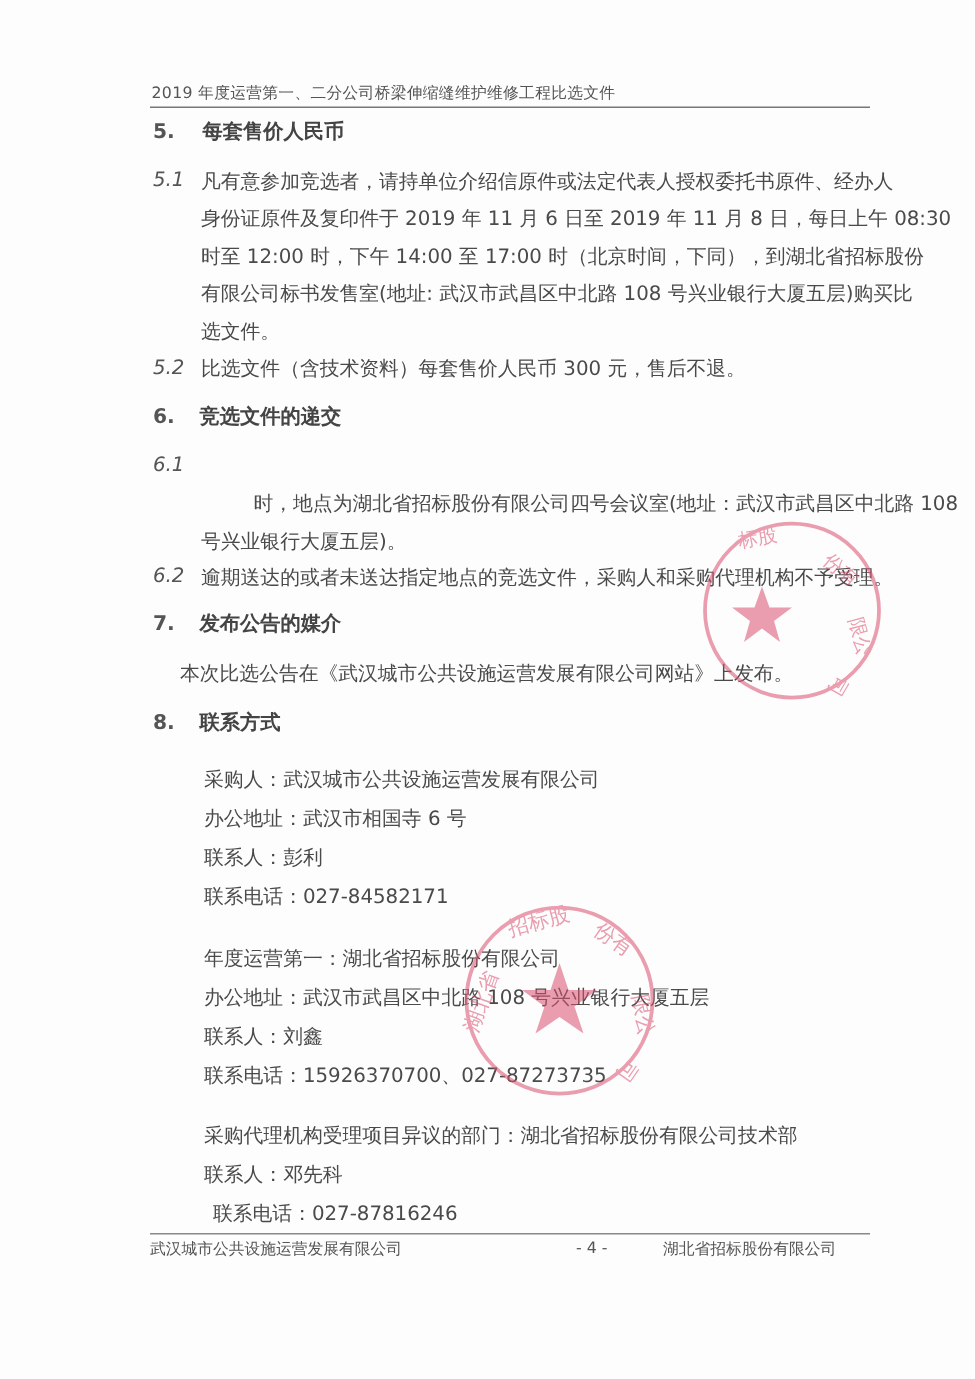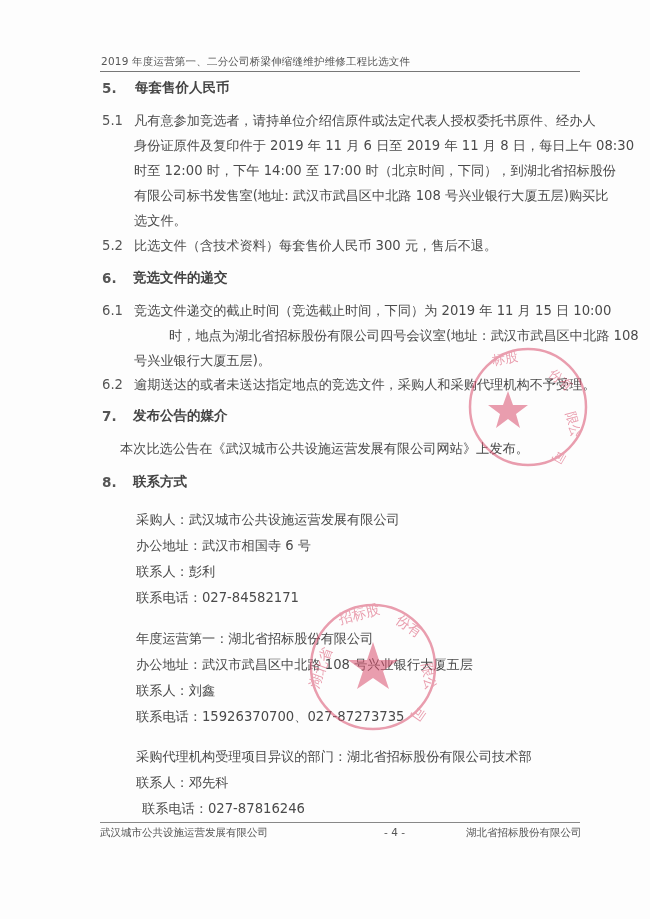--- a/index.html
+++ b/index.html
@@ -4,21 +4,21 @@
 <style>
   html, body { margin: 0; padding: 0; }
   body {
     width: 650px; height: 919px; background: #fdfdfd; position: relative; overflow: hidden;
     font-family: "DejaVu Sans", "Liberation Sans", sans-serif; color: #4a4a4a;
   }
   .page { position: absolute; left: 0; top: 0; width: 650px; height: 919px; }
   .header-text { position: absolute; left: 101px; top: 55px; font-size: 10.5px; color: #555; letter-spacing: 0.2px; }
   .header-rule { position: absolute; left: 100px; top: 71px; width: 480px; height: 1px; background: #777; }
   .line { position: absolute; font-size: 13.2px; white-space: nowrap; color: #4a4a4a; }
-  .num { position: absolute; font-size: 13.2px; color: #555; }
+  .num { position: absolute; font-size: 13.2px; color: #555; font-style: italic; }
   .h-num { position: absolute; font-size: 13.5px; font-weight: bold; color: #555; }
   .h-title { position: absolute; font-size: 13.5px; font-weight: bold; color: #444; }
   .footer-rule { position: absolute; left: 100px; top: 822px; width: 480px; height: 1px; background: #888; }
   .footer { position: absolute; top: 826px; font-size: 10.5px; color: #555; }
   .seal { position: absolute; pointer-events: none; opacity: 0.55; }
 </style>
 </head>
 <body>
 
 <div class="page">
@@ -36,21 +36,20 @@
   <div class="line" style="left:134px; top:187px;">有限公司标书发售室(地址: 武汉市武昌区中北路 108 号兴业银行大厦五层)购买比</div>
   <div class="line" style="left:134px; top:212px;">选文件。</div>
 
   <div class="num" style="left:102px; top:238px;">5.2</div>
   <div class="line" style="left:134px; top:237px;">比选文件（含技术资料）每套售价人民币 300 元，售后不退。</div>
 
   <div class="h-num" style="left:102px; top:270px;">6.</div>
   <div class="h-title" style="left:133px; top:269px;">竞选文件的递交</div>
 
   <div class="num" style="left:102px; top:303px;">6.1</div>
-  <div class="line" style="left:134px; top:302px;">竞选文件递交的截止时间（竞选截止时间，下同）为 2019 年 11 月 15 日 10:00</div>
   <div class="line" style="left:134px; top:327px;padding-left:35px;">时，地点为湖北省招标股份有限公司四号会议室(地址：武汉市武昌区中北路 108</div>
   <div class="line" style="left:134px; top:352px;">号兴业银行大厦五层)。</div>
 
   <div class="num" style="left:102px; top:377px;">6.2</div>
   <div class="line" style="left:134px; top:376px;">逾期送达的或者未送达指定地点的竞选文件，采购人和采购代理机构不予受理。</div>
 
   <div class="h-num" style="left:102px; top:408px;">7.</div>
   <div class="h-title" style="left:133px; top:407px;">发布公告的媒介</div>
   <div class="line" style="left:120px; top:440px;">本次比选公告在《武汉城市公共设施运营发展有限公司网站》上发布。</div>
 
@@ -67,21 +66,21 @@
   <div class="line" style="left:136px; top:682px;">联系人：刘鑫</div>
   <div class="line" style="left:136px; top:708px;">联系电话：15926370700、027-87273735</div>
 
   <div class="line" style="left:136px; top:748px;">采购代理机构受理项目异议的部门：湖北省招标股份有限公司技术部</div>
   <div class="line" style="left:136px; top:774px;">联系人：邓先科</div>
   <div class="line" style="left:142px; top:800px;">联系电话：027-87816246</div>
 
   <div class="footer-rule"></div>
   <div class="footer" style="left:100px;">武汉城市公共设施运营发展有限公司</div>
   <div class="footer" style="left:384px;">- 4 -</div>
-  <div class="footer" style="left:466px;">湖北省招标股份有限公司</div>
+  <div class="footer" style="left:442px;">湖北省招标股份有限公司</div>
 
   <svg class="seal" style="left:468px; top:335px;" width="140" height="150" viewBox="0 0 140 150">
     <circle cx="60" cy="72" r="58" fill="none" stroke="#d9506e" stroke-width="2.5"></circle>
     <polygon points="40,56 45,70 60,70 48,79 52,93 40,84 28,93 32,79 20,70 35,70" fill="#d9506e" transform="translate(0,0)"></polygon>
     <text x="25" y="30" font-size="13" fill="#d9506e" font-family="DejaVu Sans, sans-serif" transform="rotate(-10 25 30)">标股</text>
     <text x="80" y="40" font-size="13" fill="#d9506e" font-family="DejaVu Sans, sans-serif" transform="rotate(40 80 40)">份有</text>
     <text x="98" y="78" font-size="13" fill="#d9506e" font-family="DejaVu Sans, sans-serif" transform="rotate(75 98 78)">限公</text>
     <text x="90" y="115" font-size="13" fill="#d9506e" font-family="DejaVu Sans, sans-serif" transform="rotate(120 90 115)">司</text>
   </svg>
 

